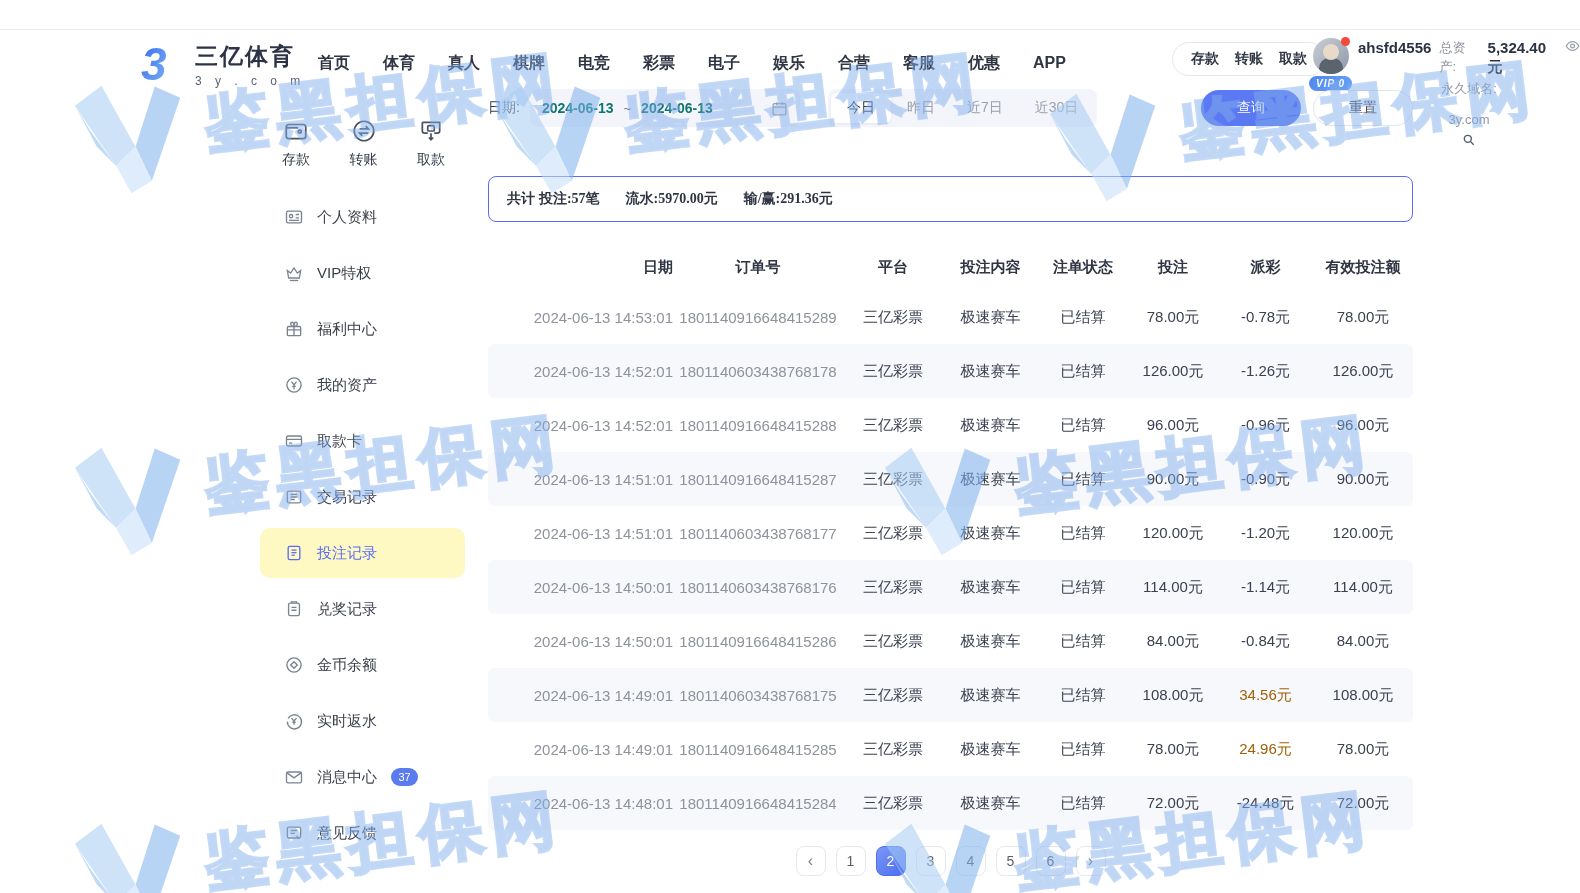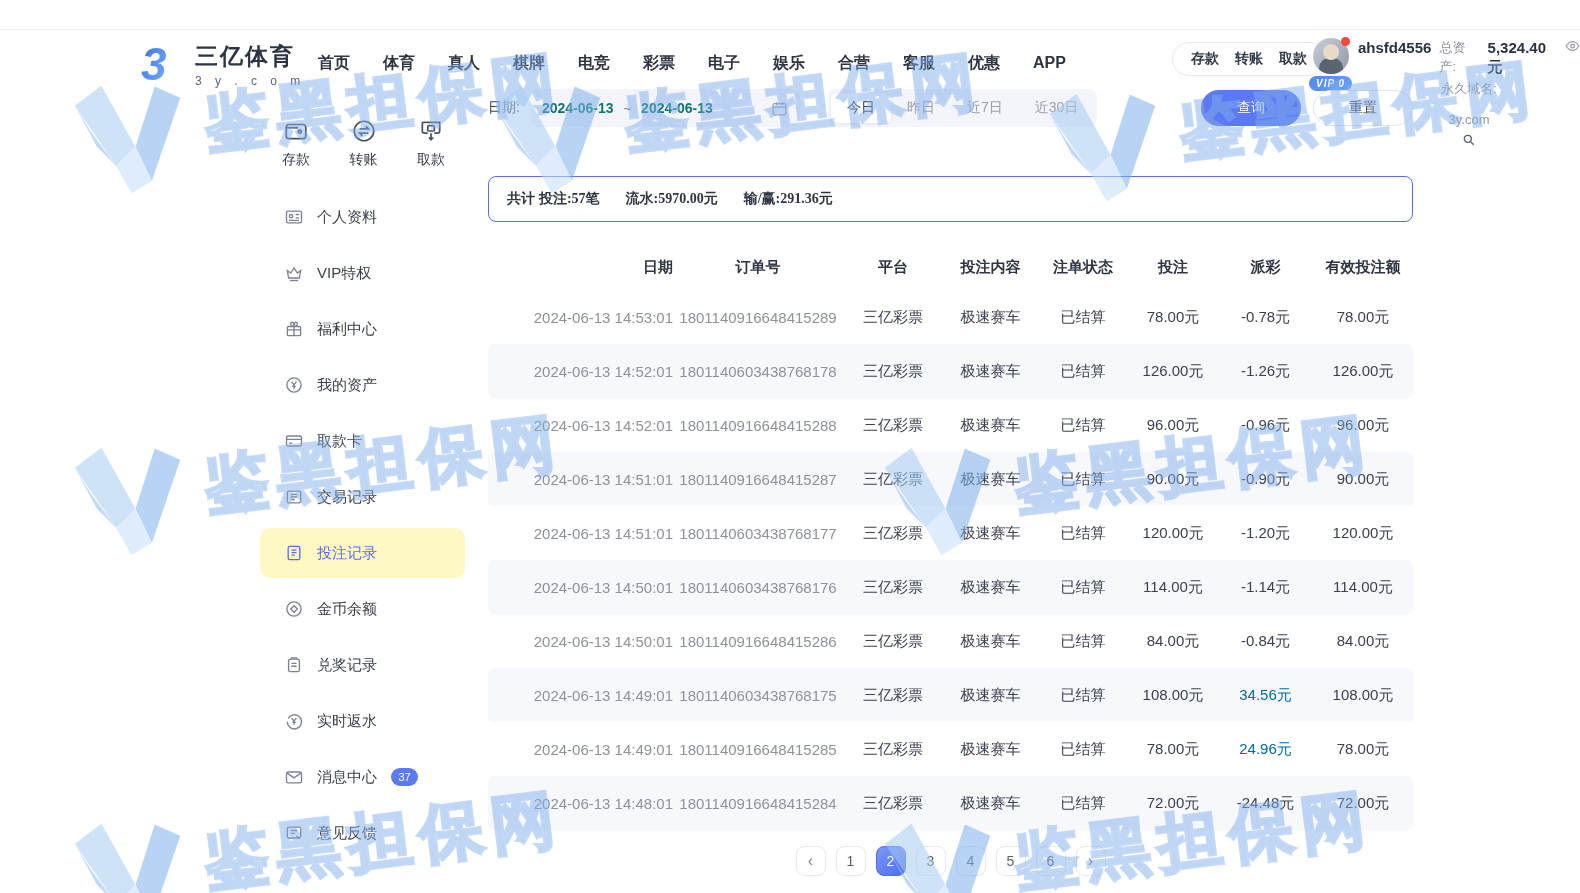--- a/index.html
+++ b/index.html
@@ -75,21 +75,21 @@
   .c { text-align:center; }
   .c1 { width:185px; text-align:right; padding-left:8px; }
   .c2 { width:170px; }
   .c3 { width:100px; }
   .c4 { width:95px; }
   .c5 { width:90px; }
   .c6 { width:90px; }
   .c7 { width:95px; }
   .c8 { width:100px; }
   .dim { color:#8d929c; }
-  .pos { color:#0369a1; }
+  .pos { color:#a16207; }
 
   .pagination { margin-top:16px; display:flex; justify-content:center; gap:10px; }
   .pg { min-width:30px; height:30px; border:1px solid #e7e8ee; border-radius:8px; background:#fff; color:#5a5f6b;
     font-size:14px; display:flex; align-items:center; justify-content:center; cursor:pointer; padding:0 6px; }
   .pg.active { background:linear-gradient(135deg,#7b97f5,#4c6ef0); border-color:#4c6ef0; color:#fff; }
   .pg.arrow { color:#7b8290; font-size:16px; }
 
   
   .wm { position:absolute; display:flex; align-items:center; gap:14px; transform:rotate(-7deg); opacity:.55; pointer-events:none; z-index:50; }
   .wm-text { font-size:64px; font-weight:bold; letter-spacing:8px; color:rgba(173,205,242,.35);
@@ -236,31 +236,31 @@
       </div>
       <div class="menu-item active">
         <svg width="20" height="20" viewBox="0 0 24 24" fill="none" stroke="currentColor" stroke-width="1.6">
             <rect x="5" y="4" width="14" height="16" rx="2"></rect>
             <path d="M9 8.5h6M9 11.5h6M9 14.5h4"></path>
           </svg>
         <span>投注记录</span>
       </div>
       <div class="menu-item">
         <svg width="20" height="20" viewBox="0 0 24 24" fill="none" stroke="currentColor" stroke-width="1.6">
+            <rect x="5.5" y="5" width="13" height="15" rx="2"></rect>
+            <path d="M9 5V3.5h6V5M9 10h6M9 13.5h6"></path>
+          </svg>
+        <span>兑奖记录</span>
+      </div>
+      <div class="menu-item">
+        <svg width="20" height="20" viewBox="0 0 24 24" fill="none" stroke="currentColor" stroke-width="1.6">
             <circle cx="12" cy="12" r="8.5"></circle>
             <path d="M12 8l4 4-4 4-4-4z"></path>
           </svg>
         <span>金币余额</span>
-      </div>
-      <div class="menu-item">
-        <svg width="20" height="20" viewBox="0 0 24 24" fill="none" stroke="currentColor" stroke-width="1.6">
-            <rect x="5.5" y="5" width="13" height="15" rx="2"></rect>
-            <path d="M9 5V3.5h6V5M9 10h6M9 13.5h6"></path>
-          </svg>
-        <span>兑奖记录</span>
       </div>
       <div class="menu-item">
         <svg width="20" height="20" viewBox="0 0 24 24" fill="none" stroke="currentColor" stroke-width="1.6">
             <path d="M5 9a8.5 8.5 0 1 1-1 4"></path>
             <path d="M9 8.5l3 3.5 3-3.5M12 12v4.5M10 13.5h4"></path>
           </svg>
         <span>实时返水</span>
       </div>
       <div class="menu-item">
         <svg width="20" height="20" viewBox="0 0 24 24" fill="none" stroke="currentColor" stroke-width="1.6">

